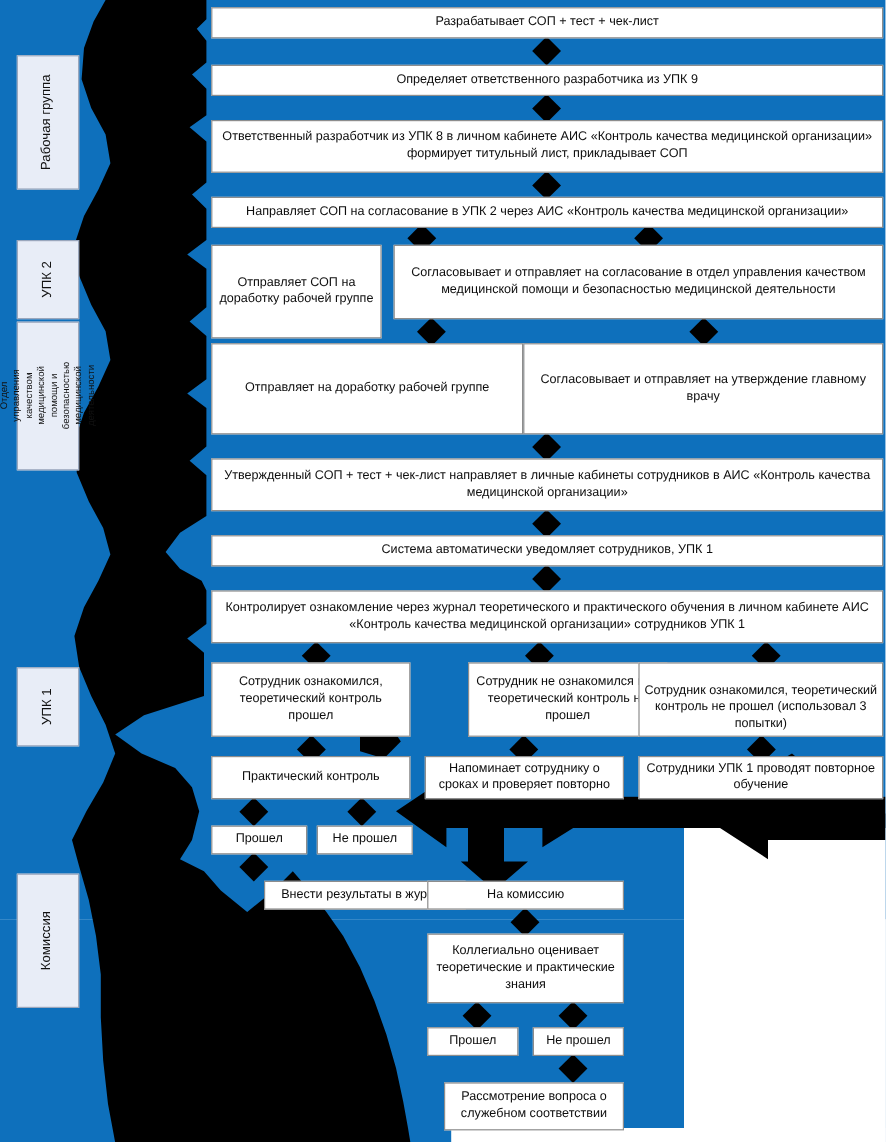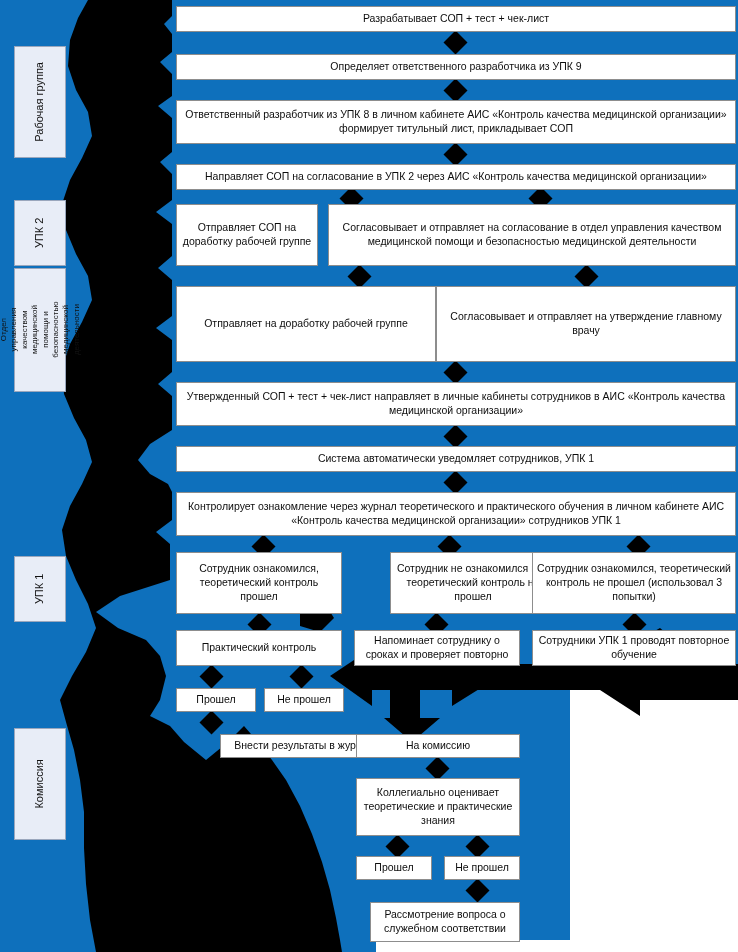--- a/index.html
+++ b/index.html
@@ -186,21 +186,21 @@
     <span>Ответственный разработчик из УПК 8 в личном кабинете АИС «Контроль качества медицинской организации» формирует титульный лист, прикладывает СОП</span>
   </div>
   <div class="dia" style="left:447px; top:146px;"></div>
 
   <div class="node" style="left:176px; top:164px; width:560px; height:26px;">
     <span>Направляет СОП на согласование в УПК 2 через АИС «Контроль качества медицинской организации»</span>
   </div>
   <div class="dia" style="left:343px; top:190px;"></div>
   <div class="dia" style="left:532px; top:190px;"></div>
 
-  <div class="node" style="left:176px; top:204px; width:142px; height:62px;">
+  <div class="node" style="left:176px; top:204px; width:142px; height:78px;">
     <span>Отправляет СОП на доработку рабочей группе</span>
   </div>
   <div class="node" style="left:328px; top:204px; width:408px; height:62px;">
     <span>Согласовывает и отправляет на согласование в отдел управления качеством медицинской помощи и безопасностью медицинской деятельности</span>
   </div>
   <div class="dia" style="left:351px; top:268px;"></div>
   <div class="dia" style="left:578px; top:268px;"></div>
 
   <div class="node" style="left:176px; top:286px; width:260px; height:76px;">
     <span>Отправляет на доработку рабочей группе</span>
@@ -226,21 +226,21 @@
   <div class="dia" style="left:255px; top:538px;"></div>
   <div class="dia" style="left:441px; top:538px;"></div>
   <div class="dia" style="left:630px; top:538px;"></div>
 
   <div class="node" style="left:176px; top:552px; width:166px; height:62px;">
     <span>Сотрудник ознакомился, теоретический контроль прошел</span>
   </div>
   <div class="node" style="left:354px; top:552px; width:166px; height:62px;margin-left:36px;">
     <span>Сотрудник не ознакомился или теоретический контроль не прошел</span>
   </div>
-  <div class="node" style="left:532px; top:552px; width:204px; height:62px;">
+  <div class="node" style="left:532px; top:552px; width:204px; height:62px;align-items:flex-end;">
     <span>Сотрудник ознакомился, теоретический контроль не прошел (использовал 3 попытки)</span>
   </div>
   <div class="dia" style="left:251px; top:616px;"></div>
   <div class="dia" style="left:428px; top:616px;"></div>
   <div class="dia" style="left:626px; top:616px;"></div>
 
   <div class="node" style="left:176px; top:630px; width:166px; height:36px;">
     <span>Практический контроль</span>
   </div>
   <div class="node" style="left:354px; top:630px; width:166px; height:36px;">

